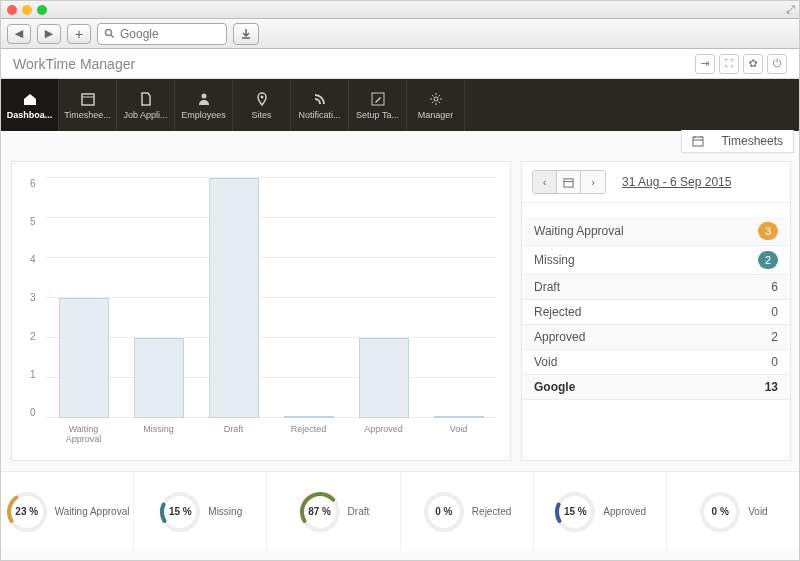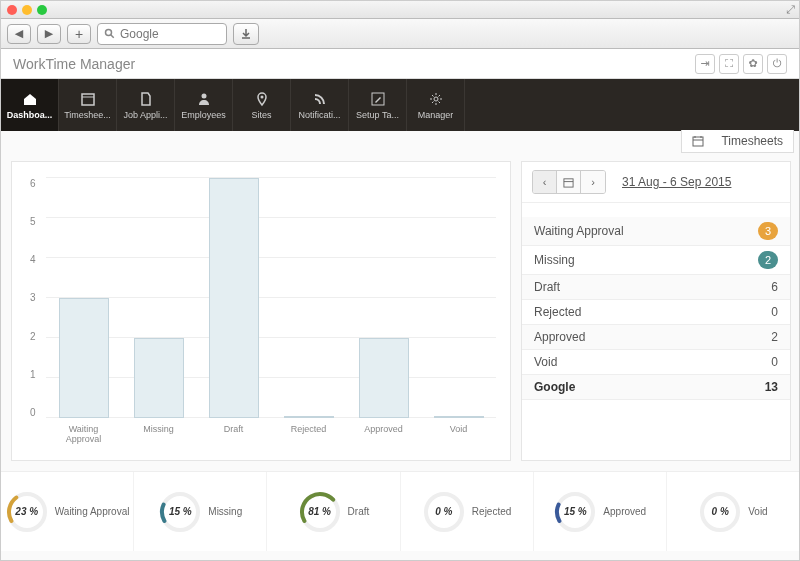--- a/index.html
+++ b/index.html
@@ -65,21 +65,21 @@
   .stat-row:nth-child(odd){ background:#fafafa; }
   .stat-row.total { font-weight:bold; color:#333; }
   .badge { min-width:20px; height:18px; border-radius:9px; color:#fff; display:flex; align-items:center; justify-content:center; font-size:11px; padding:0 6px; }
   .badge.orange { background:#e8a33d; }
   .badge.teal { background:#4a8f8f; }
 
   
   .gauges { position:absolute; left:0; right:0; top:340px; height:80px; display:flex; border-top:1px solid #eee; background:#fff; }
   .gauge { flex:1; display:flex; align-items:center; justify-content:center; gap:6px; border-left:1px solid #f2f2f2; }
   .gauge:first-child { border-left:none; }
-  .arc-wrap { position:relative; width:44px; height:44px;font-style:italic; }
+  .arc-wrap { position:relative; width:44px; height:44px; }
   .arc-wrap svg { position:absolute; top:0; left:0; }
   .arc-pct { position:absolute; top:0; left:0; width:44px; height:44px; display:flex; align-items:center; justify-content:center; font-size:10px; font-weight:bold; color:#333; }
   .gauge-label { font-size:10px; color:#666; }
 </style>
 </head>
 <body>
 
 <div class="browser-bar">
   <div class="traffic red"></div>
   <div class="traffic yellow"></div>
@@ -286,21 +286,21 @@
           <div class="arc-pct">15 %</div>
         </div>
         <span class="gauge-label">Missing</span>
       </div>
       <div class="gauge">
         <div class="arc-wrap">
           <svg width="44" height="44" viewBox="0 0 44 44">
             <circle cx="22" cy="22" r="18" fill="none" stroke="#eee" stroke-width="4"></circle>
             <circle cx="22" cy="22" r="18" fill="none" stroke="#6a8a3a" stroke-width="4" stroke-dasharray="113.09733552923255" stroke-dashoffset="61.07256118578558" transform="rotate(-210 22 22)" stroke-linecap="round"></circle>
           </svg>
-          <div class="arc-pct">81 %</div>
+          <div class="arc-pct">87 %</div>
         </div>
         <span class="gauge-label">Draft</span>
       </div>
       <div class="gauge">
         <div class="arc-wrap">
           <svg width="44" height="44" viewBox="0 0 44 44">
             <circle cx="22" cy="22" r="18" fill="none" stroke="#eee" stroke-width="4"></circle>
             <circle cx="22" cy="22" r="18" fill="none" stroke="#888" stroke-width="4" stroke-dasharray="113.09733552923255" stroke-dashoffset="113.09733552923255" transform="rotate(-210 22 22)" stroke-linecap="round"></circle>
           </svg>
           <div class="arc-pct">0 %</div>

